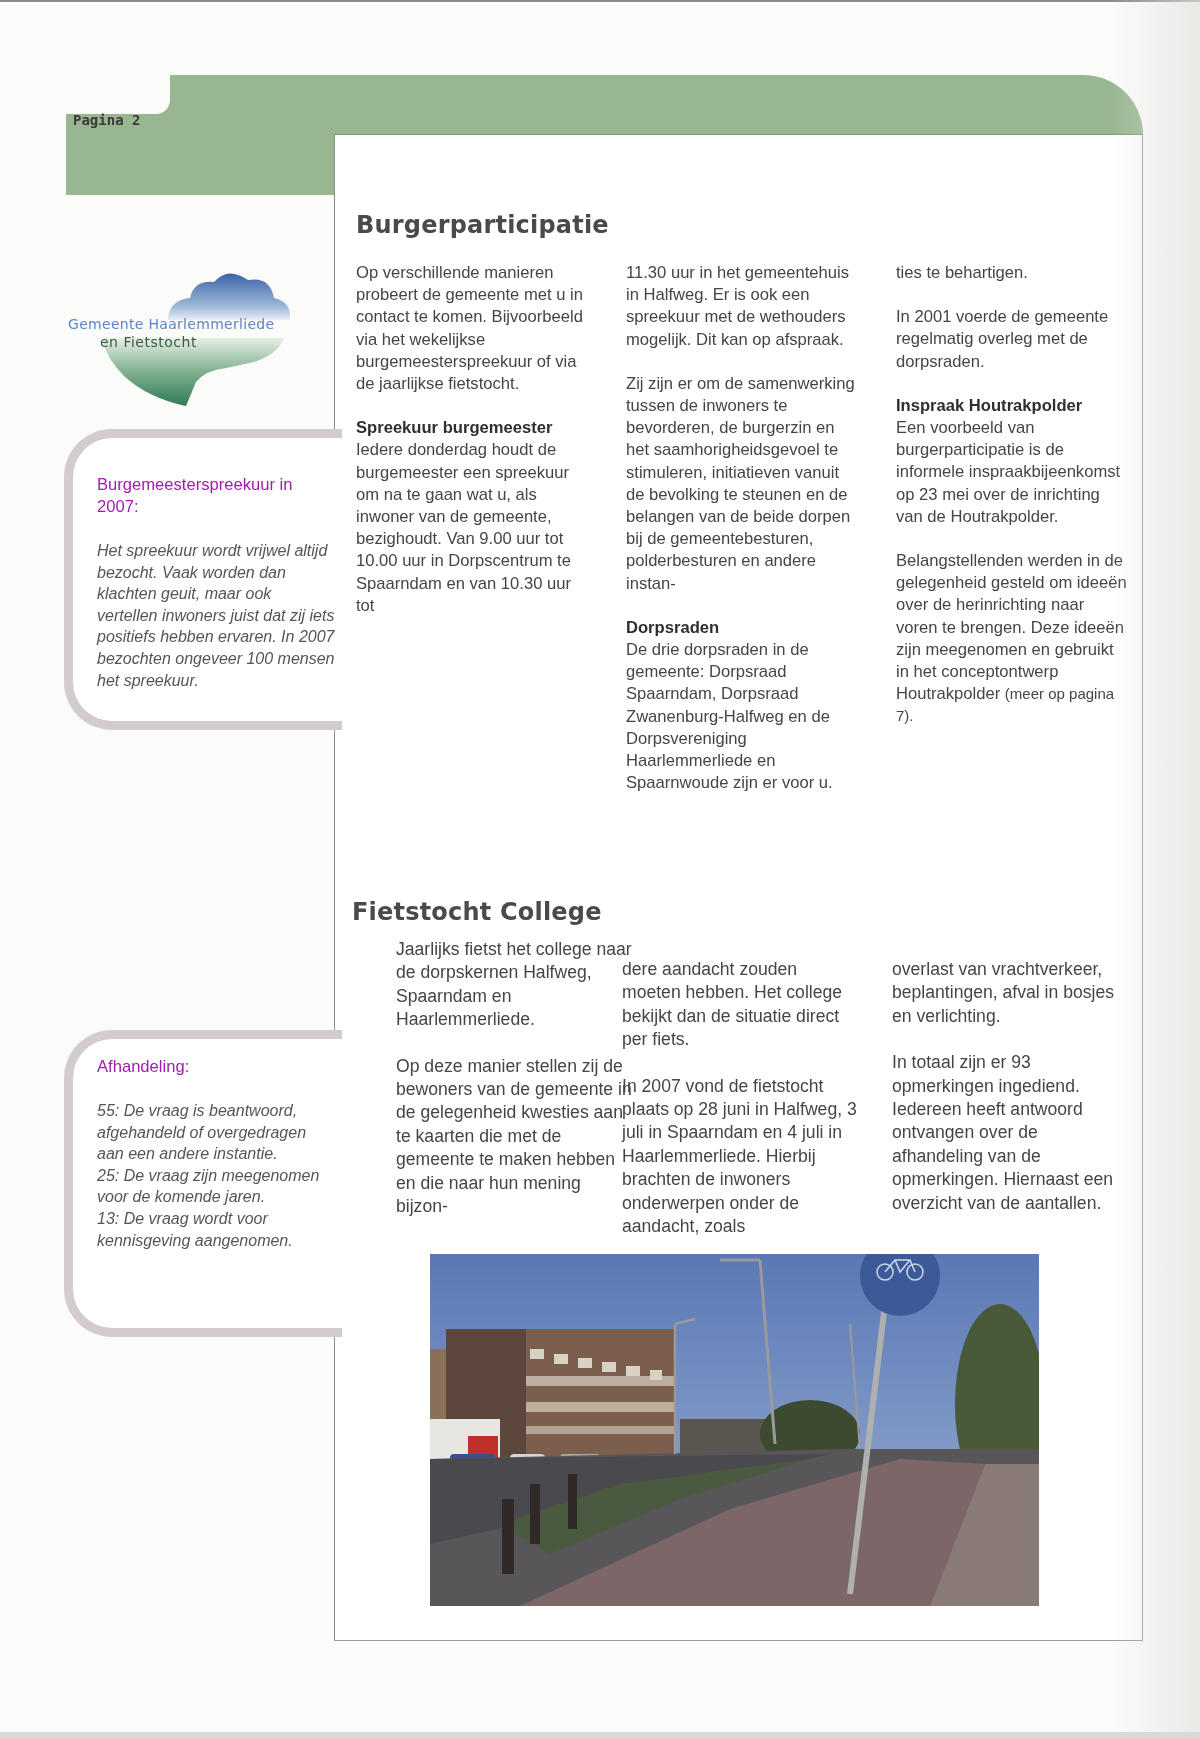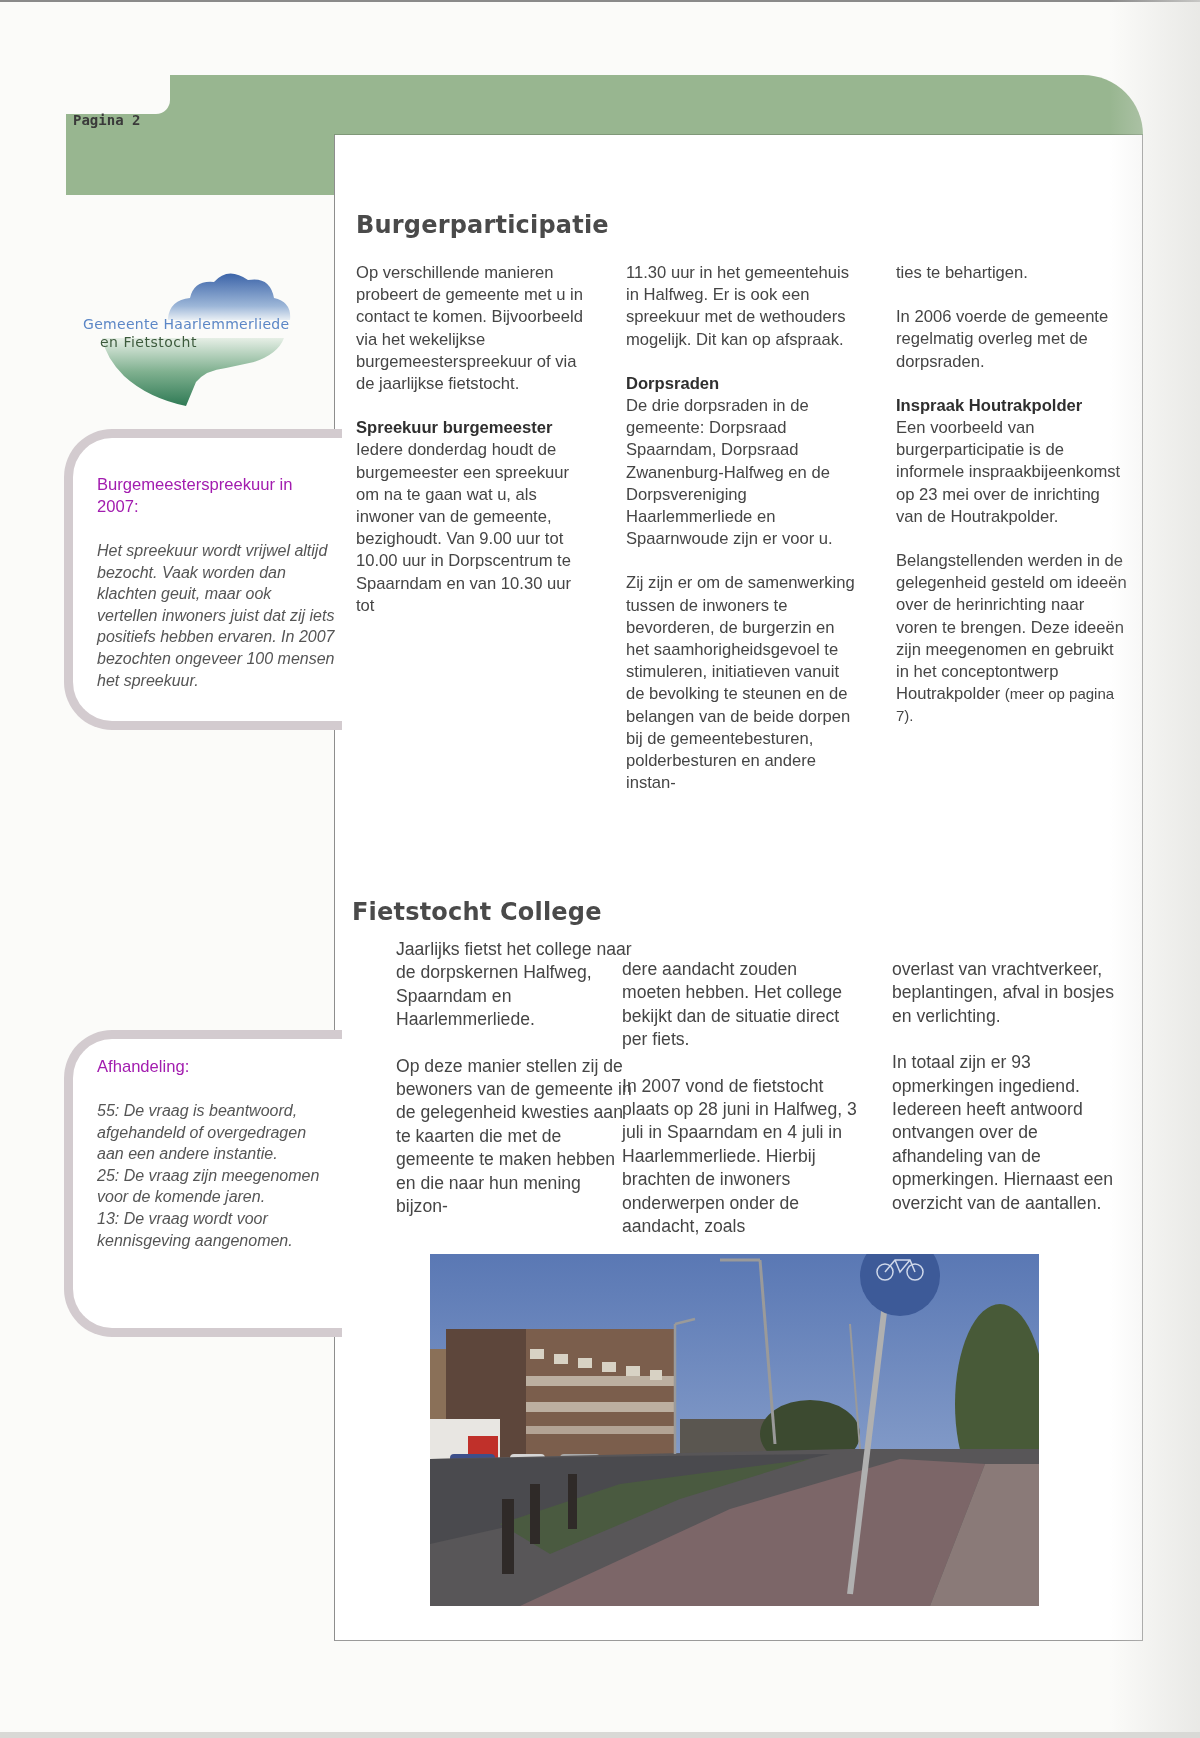--- a/index.html
+++ b/index.html
@@ -39,21 +39,21 @@
     font-size:24px; color:#4a4a4a; letter-spacing:0.2px;
   }
   .col {
     position:absolute; width:245px; font-size:16.6px; line-height:22.2px; color:#454545;
   }
   .col p { margin:0 0 22px 0; }
   .col .sub { font-weight:bold; color:#2f2f2f; display:block; }
 
   
   .logo { position:absolute; left:78px; top:258px; width:240px; height:150px; }
-  .logo-text1 { position:absolute; left:83px; top:316px; font-family:"DejaVu Sans", sans-serif;
+  .logo-text1 { position:absolute; left:68px; top:316px; font-family:"DejaVu Sans", sans-serif;
     font-size:14px; color:#5b86c6; letter-spacing:0.3px; }
   .logo-text2 { position:absolute; left:100px; top:334px; font-family:"DejaVu Sans", sans-serif;
     font-size:14px; color:#3c5a3c; letter-spacing:0.5px; }
 
   
   .side-box {
     position:absolute; left:64px; width:278px; box-sizing:border-box;
     border:9px solid #d3cbcf; border-right:none; border-radius:48px 0 0 48px;
     background:#ffffff;
   }
@@ -123,30 +123,30 @@
 <div class="col" style="left:356px; top:262px; width:235px;">
   <p>Op verschillende manieren probeert de gemeente met u in contact te komen. Bijvoorbeeld via het wekelijkse burgemeesterspreekuur of via de jaarlijkse fietstocht.</p>
   <p>
     <span class="sub">Spreekuur burgemeester</span>
     <span>Iedere donderdag houdt de burgemeester een spreekuur om na te gaan wat u, als inwoner van de gemeente, bezighoudt. Van 9.00 uur tot 10.00 uur in Dorpscentrum te Spaarndam en van 10.30 uur tot</span>
   </p>
 </div>
 
 <div class="col" style="left:626px; top:262px; width:232px;">
   <p>11.30 uur in het gemeentehuis in Halfweg. Er is ook een spreekuur met de wethouders mogelijk. Dit kan op afspraak.</p>
+  <p>Zij zijn er om de samenwerking tussen de inwoners te bevorderen, de burgerzin en het saamhorigheidsgevoel te stimuleren, initiatieven vanuit de bevolking te steunen en de belangen van de beide dorpen bij de gemeentebesturen, polderbesturen en andere instan-</p>
   <p>
     <span class="sub">Dorpsraden</span>
     <span>De drie dorpsraden in de gemeente: Dorpsraad Spaarndam, Dorpsraad Zwanenburg-Halfweg en de Dorpsvereniging Haarlemmerliede en Spaarnwoude zijn er voor u.</span>
   </p>
-  <p>Zij zijn er om de samenwerking tussen de inwoners te bevorderen, de burgerzin en het saamhorigheidsgevoel te stimuleren, initiatieven vanuit de bevolking te steunen en de belangen van de beide dorpen bij de gemeentebesturen, polderbesturen en andere instan-</p>
 </div>
 
 <div class="col" style="left:896px; top:262px; width:234px;">
   <p>ties te behartigen.</p>
-  <p>In 2006 voerde de gemeente regelmatig overleg met de dorpsraden.</p>
+  <p>In 2001 voerde de gemeente regelmatig overleg met de dorpsraden.</p>
   <p>
     <span class="sub">Inspraak Houtrakpolder</span>
     <span>Een voorbeeld van burgerparticipatie is de informele inspraakbijeenkomst op 23 mei over de inrichting van de Houtrakpolder.</span>
   </p>
   <p>
     <span>Belangstellenden werden in de gelegenheid gesteld om ideeën over de herinrichting naar voren te brengen. Deze ideeën zijn meegenomen en gebruikt in het conceptontwerp Houtrakpolder</span>
     <span style="font-size:15px;">(meer op pagina 7).</span>
   </p>
 </div>
 

